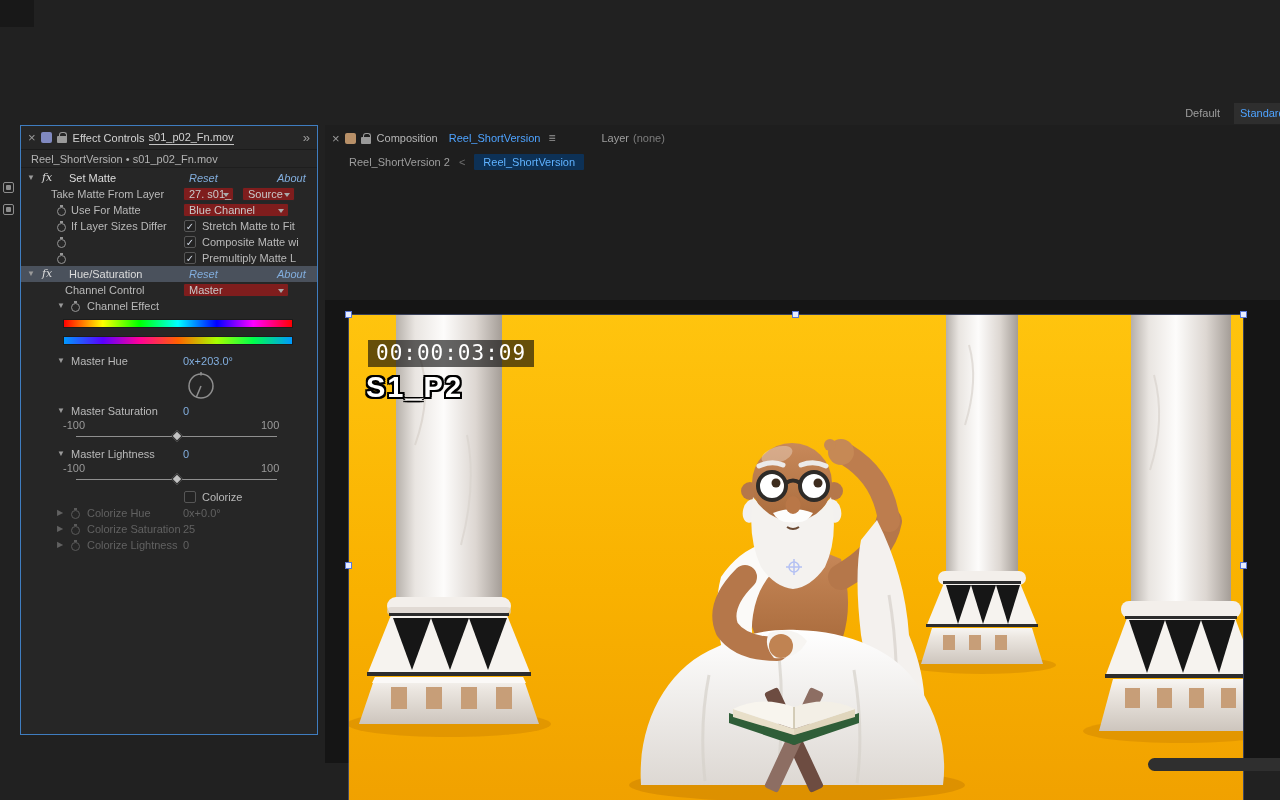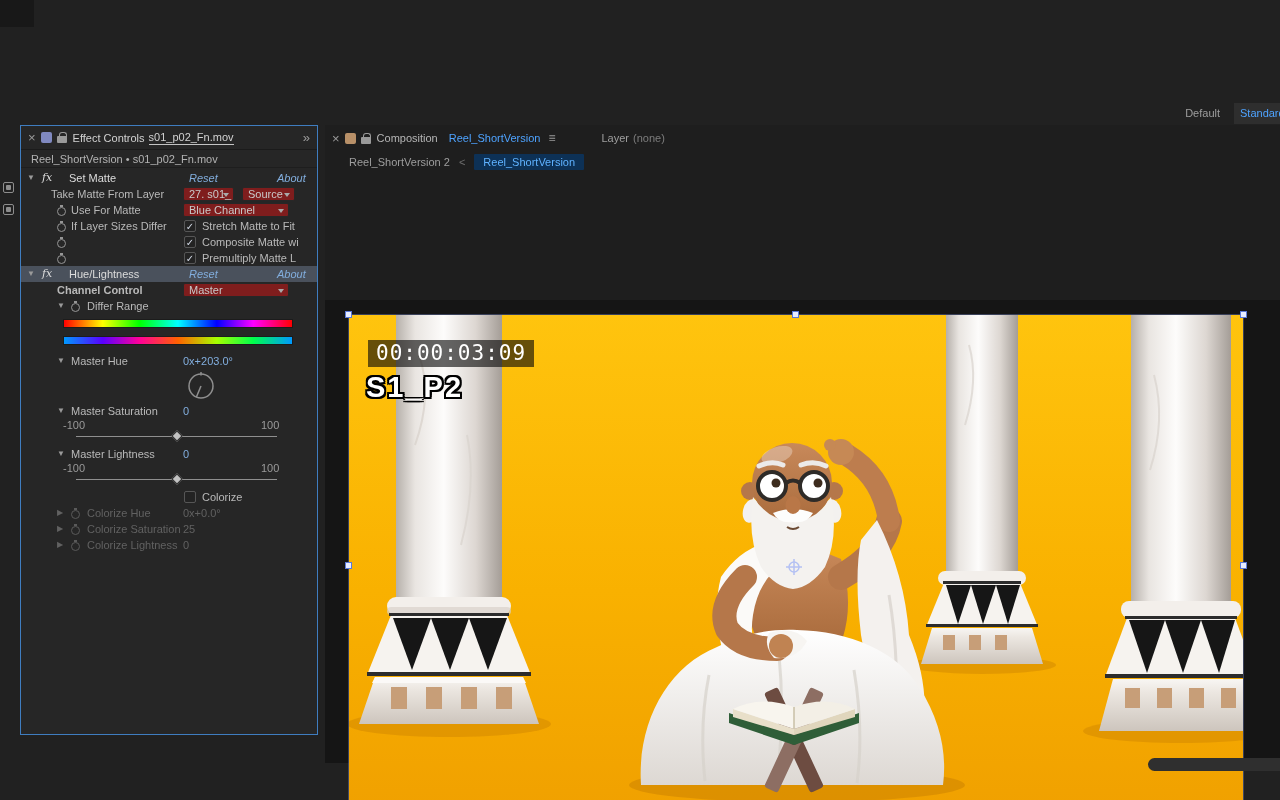--- a/index.html
+++ b/index.html
@@ -36,21 +36,21 @@
   .rows { position:relative; padding-top:2px; }
   .r { position:relative; height:16px; line-height:16px; white-space:nowrap; }
   .hl { background:#4a515c; }
   .arrow { position:absolute; top:0; font-size:8px; color:#9a9a9a; }
   .a6 { left:6px; } .a36 { left:36px; }
   .fxb { position:absolute; left:21px; font-family:"DejaVu Serif", serif; font-style:italic; color:#dcdcdc; }
   .ename { position:absolute; left:48px; color:#dcdcdc;text-align:center; }
   .linkv { color:#82aede; position:absolute;font-style:italic; }
   .reset { left:168px; } .about { left:256px; }
   .lbl { position:absolute; color:#b9b9b9; }
-  .l30 { left:30px; } .l36 { left:36px;font-weight:bold; } .l50 { left:50px; } .l66 { left:66px; }
+  .l30 { left:30px; } .l36 { left:44px; } .l50 { left:50px; } .l66 { left:66px; }
   .sw { position:absolute; left:36px; top:3px; width:9px; height:10px; }
   .sw::before { content:""; position:absolute; left:0; top:2px; width:7px; height:7px; border:1px solid #969696; border-radius:50%; }
   .sw::after { content:""; position:absolute; left:3px; top:0; width:3px; height:2px; background:#969696; }
   .sw.s50 { left:50px; }
   .dd { position:absolute; top:1px; height:14px; background:#7f1d1d; border:1px solid #272727; border-radius:2px; color:#c9c9c9; line-height:12px; padding:0 13px 0 5px; overflow:hidden; }
   .dd::after { content:""; position:absolute; right:4px; top:5px; border-left:3px solid transparent; border-right:3px solid transparent; border-top:4px solid #a9a9a9; }
   .dd-a { left:162px; width:51px; } .dd-b { left:221px; width:53px; } .w104 { left:162px; width:106px; }
   .cb { position:absolute; left:163px; top:2px; width:12px; height:12px; background:#232323; border:1px solid #565656; border-radius:2px; color:#d3dae6; font-size:10px; line-height:11px; text-align:center; }
   .cblbl { position:absolute; left:181px; color:#b9b9b9; }
   .val { position:absolute; left:162px; color:#82aede; }
@@ -148,32 +148,32 @@
       </div>
       <div class="r">
         <span class="sw"></span>
         <span class="cb"><span>✓</span></span>
         <span class="cblbl">Premultiply Matte L</span>
       </div>
 
       <div class="r hl">
         <span class="arrow a6">▼</span>
         <span class="fxb">fx</span>
-        <span class="ename">Hue/Lightness</span>
+        <span class="ename">Hue/Saturation</span>
         <span class="linkv reset">Reset</span>
         <span class="linkv about">About</span>
       </div>
       <div class="r">
         <span class="lbl l36">Channel Control</span>
         <span class="dd w104"><span>Master</span></span>
       </div>
       <div class="r">
         <span class="arrow a36">▼</span>
         <span class="sw s50"></span>
-        <span class="lbl l66">Differ Range</span>
+        <span class="lbl l66">Channel Effect</span>
       </div>
       <div class="bar bar1"></div>
       <div class="bar bar2"></div>
       <div class="sp8"></div>
       <div class="r">
         <span class="arrow a36">▼</span>
         <span class="lbl l50">Master Hue</span>
         <span class="val">0x+203.0°</span>
       </div>
       <div class="dialblock">

